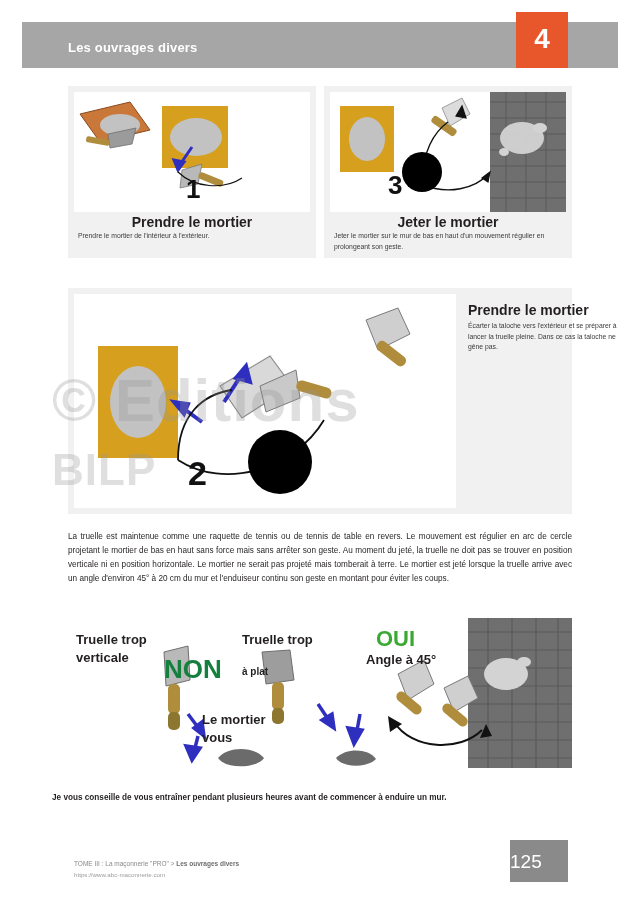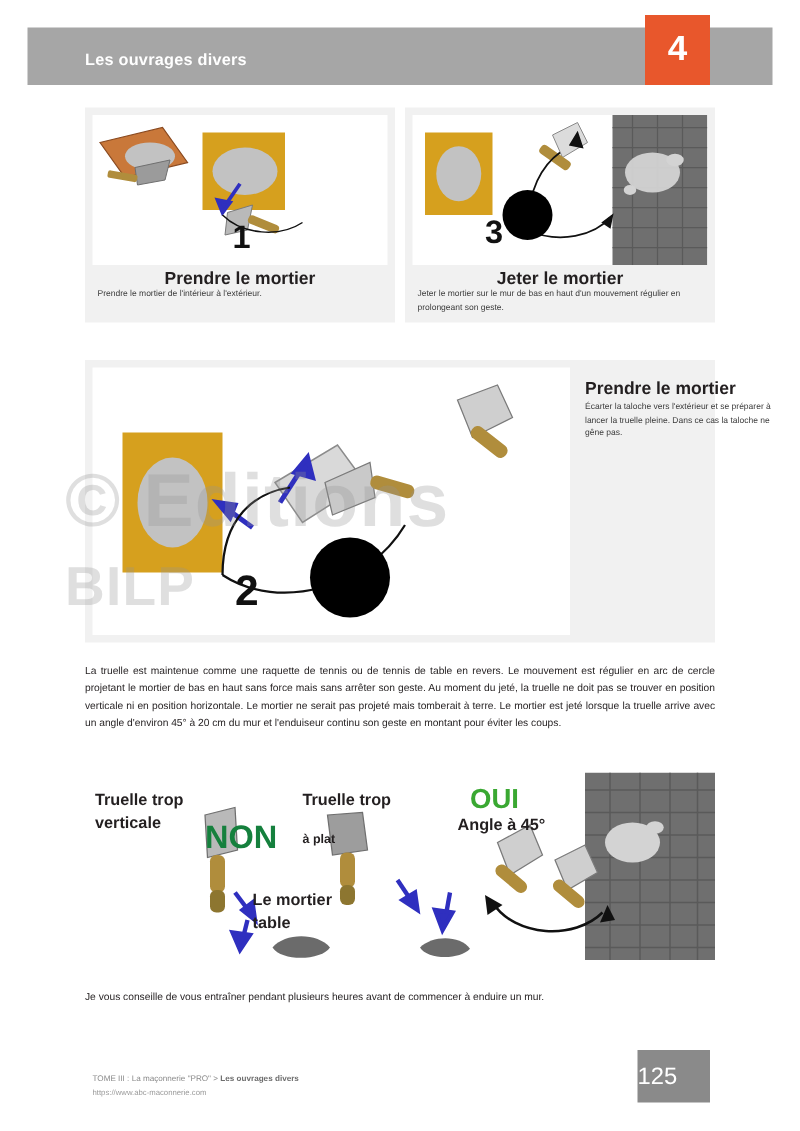--- a/index.html
+++ b/index.html
@@ -146,25 +146,25 @@
     font-weight: bold;
   }
   .lbl-oui {
     color: #3aa832;
     font-size: 22px;
     font-weight: bold;
   }
 
   .advice {
     position: absolute;
-    left: 68px;
+    left: 52px;
     top: 793px;
     width: 520px;
     font-size: 8.2px;
-    font-weight: normal;
+    font-weight: bold;
     color: #231f20;
   }
 
   
   .footer-line1 {
     position: absolute;
     left: 74px;
     top: 860px;
     font-size: 6.5px;
     color: #8a8a8a;
@@ -382,21 +382,21 @@
       <path d="M326,104 C 344,132 392,134 414,112" stroke="#111" stroke-width="2" fill="none"></path>
       <polygon points="320,98 334,106 322,114" fill="#111"></polygon>
       <polygon points="418,106 412,120 424,118" fill="#111"></polygon>
     </svg>
     <div class="lbl" style="left:8px; top:14px; font-size:13px;">Truelle trop</div>
     <div class="lbl" style="left:8px; top:32px; font-size:13px;">verticale</div>
     <div class="lbl lbl-non" style="left:96px; top:36px;">NON</div>
     <div class="lbl" style="left:174px; top:14px; font-size:13px;">Truelle trop</div>
     <div class="lbl" style="left:174px; top:32px; font-size:10px;margin-top:16px;">à plat</div>
     <div class="lbl" style="left:120px; top:94px; font-size:13px;padding-left:14px;">Le mortier</div>
-    <div class="lbl" style="left:134px; top:112px; font-size:13px;">table</div>
+    <div class="lbl" style="left:134px; top:112px; font-size:13px;">vous</div>
     <div class="lbl lbl-oui" style="left:308px; top:8px;">OUI</div>
     <div class="lbl" style="left:298px; top:34px; font-size:13px;">Angle à 45°</div>
   </div>
 
   <div class="advice">Je vous conseille de vous entraîner pendant plusieurs heures avant de commencer à enduire un mur.</div>
 
   <div class="footer-line1">
     <span>TOME III : La maçonnerie "PRO" &gt; </span><b>Les ouvrages divers</b>
   </div>
   <div class="footer-line2">https://www.abc-maconnerie.com</div>

